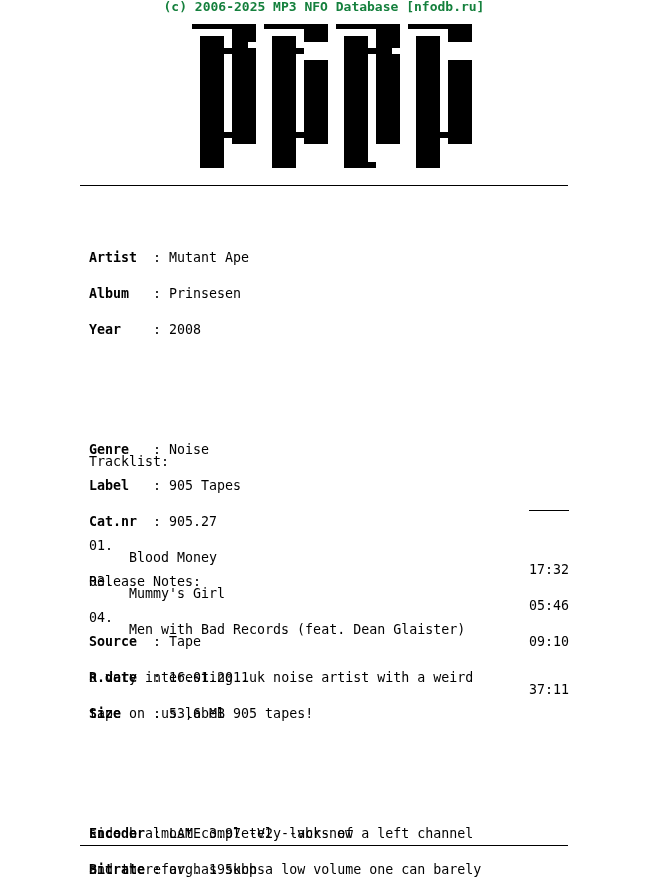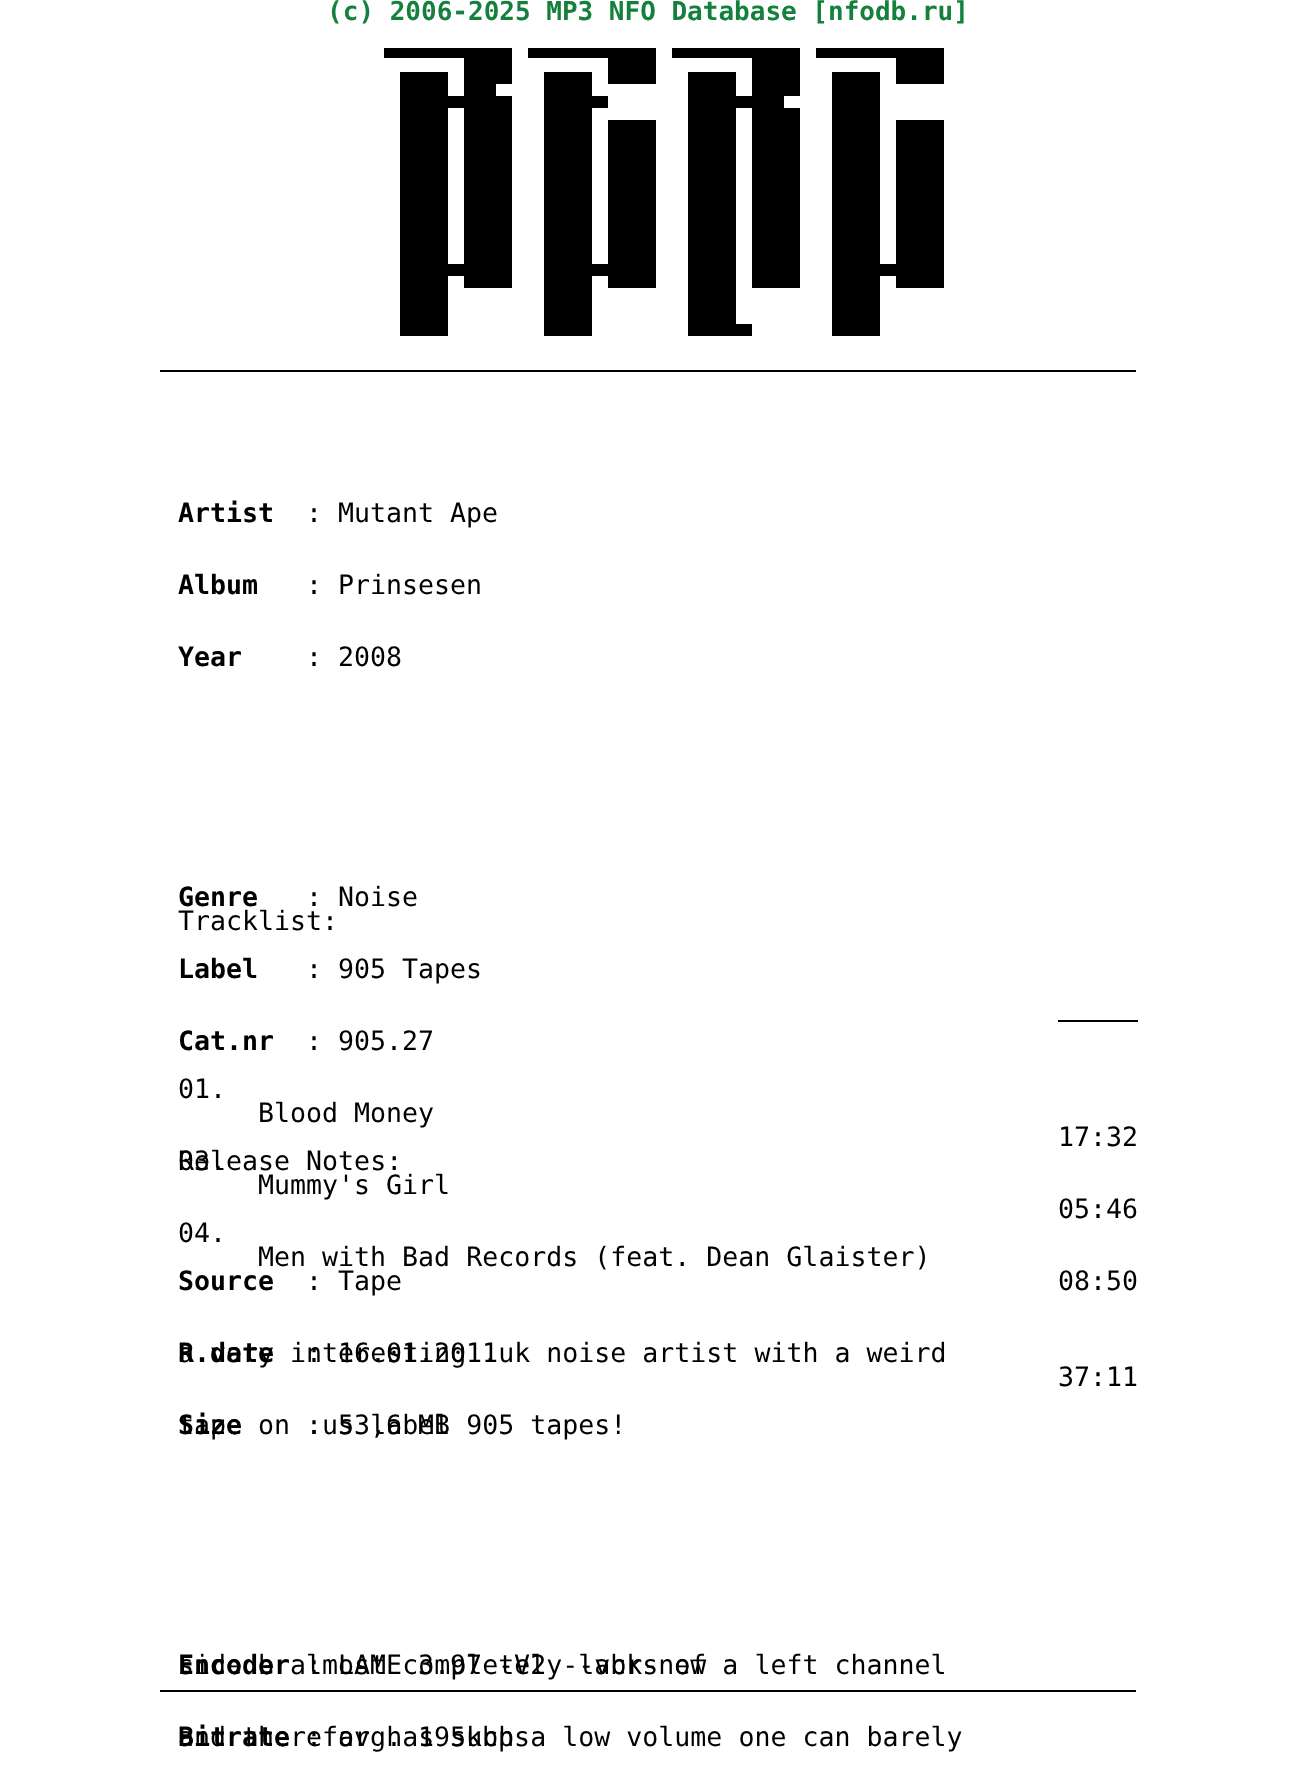--- a/index.html
+++ b/index.html
@@ -161,21 +161,21 @@
     <span class="time">17:32</span>
   </div>
   <div class="row">
     <span class="num">03.</span>
     <span class="title">Mummy's Girl</span>
     <span class="time">05:46</span>
   </div>
   <div class="row">
     <span class="num">04.</span>
     <span class="title">Men with Bad Records (feat. Dean Glaister)</span>
-    <span class="time">08:50</span>
+    <span class="time">09:10</span>
   </div>
   <div class="line"></div>
   <div class="row">
     <span class="time">37:11</span>
   </div>
 </div>
 <div class="sum-rule" style="top:510px;"></div>
 
 <div class="nfo" style="top:552px;">
   <div class="line">Release Notes:</div>

